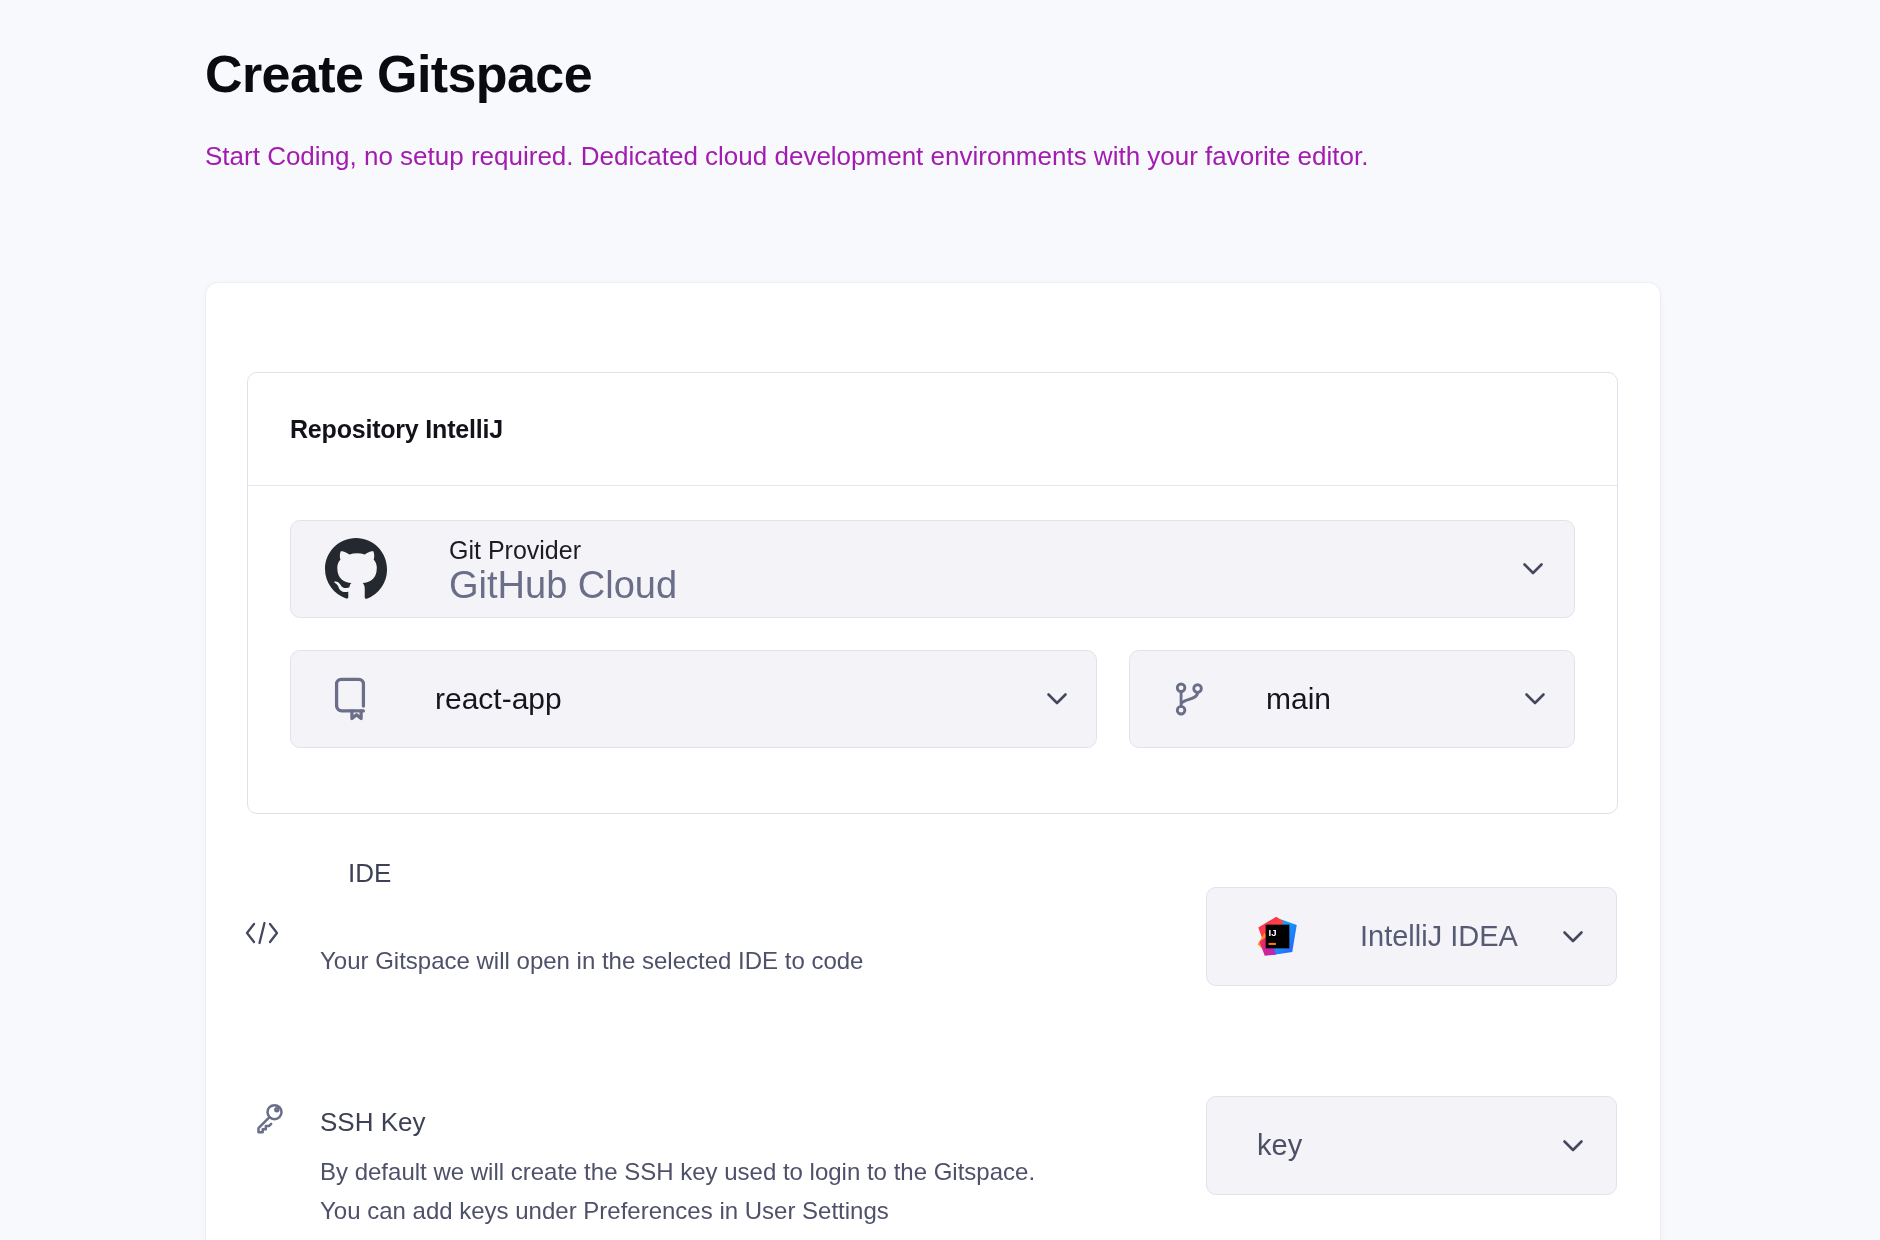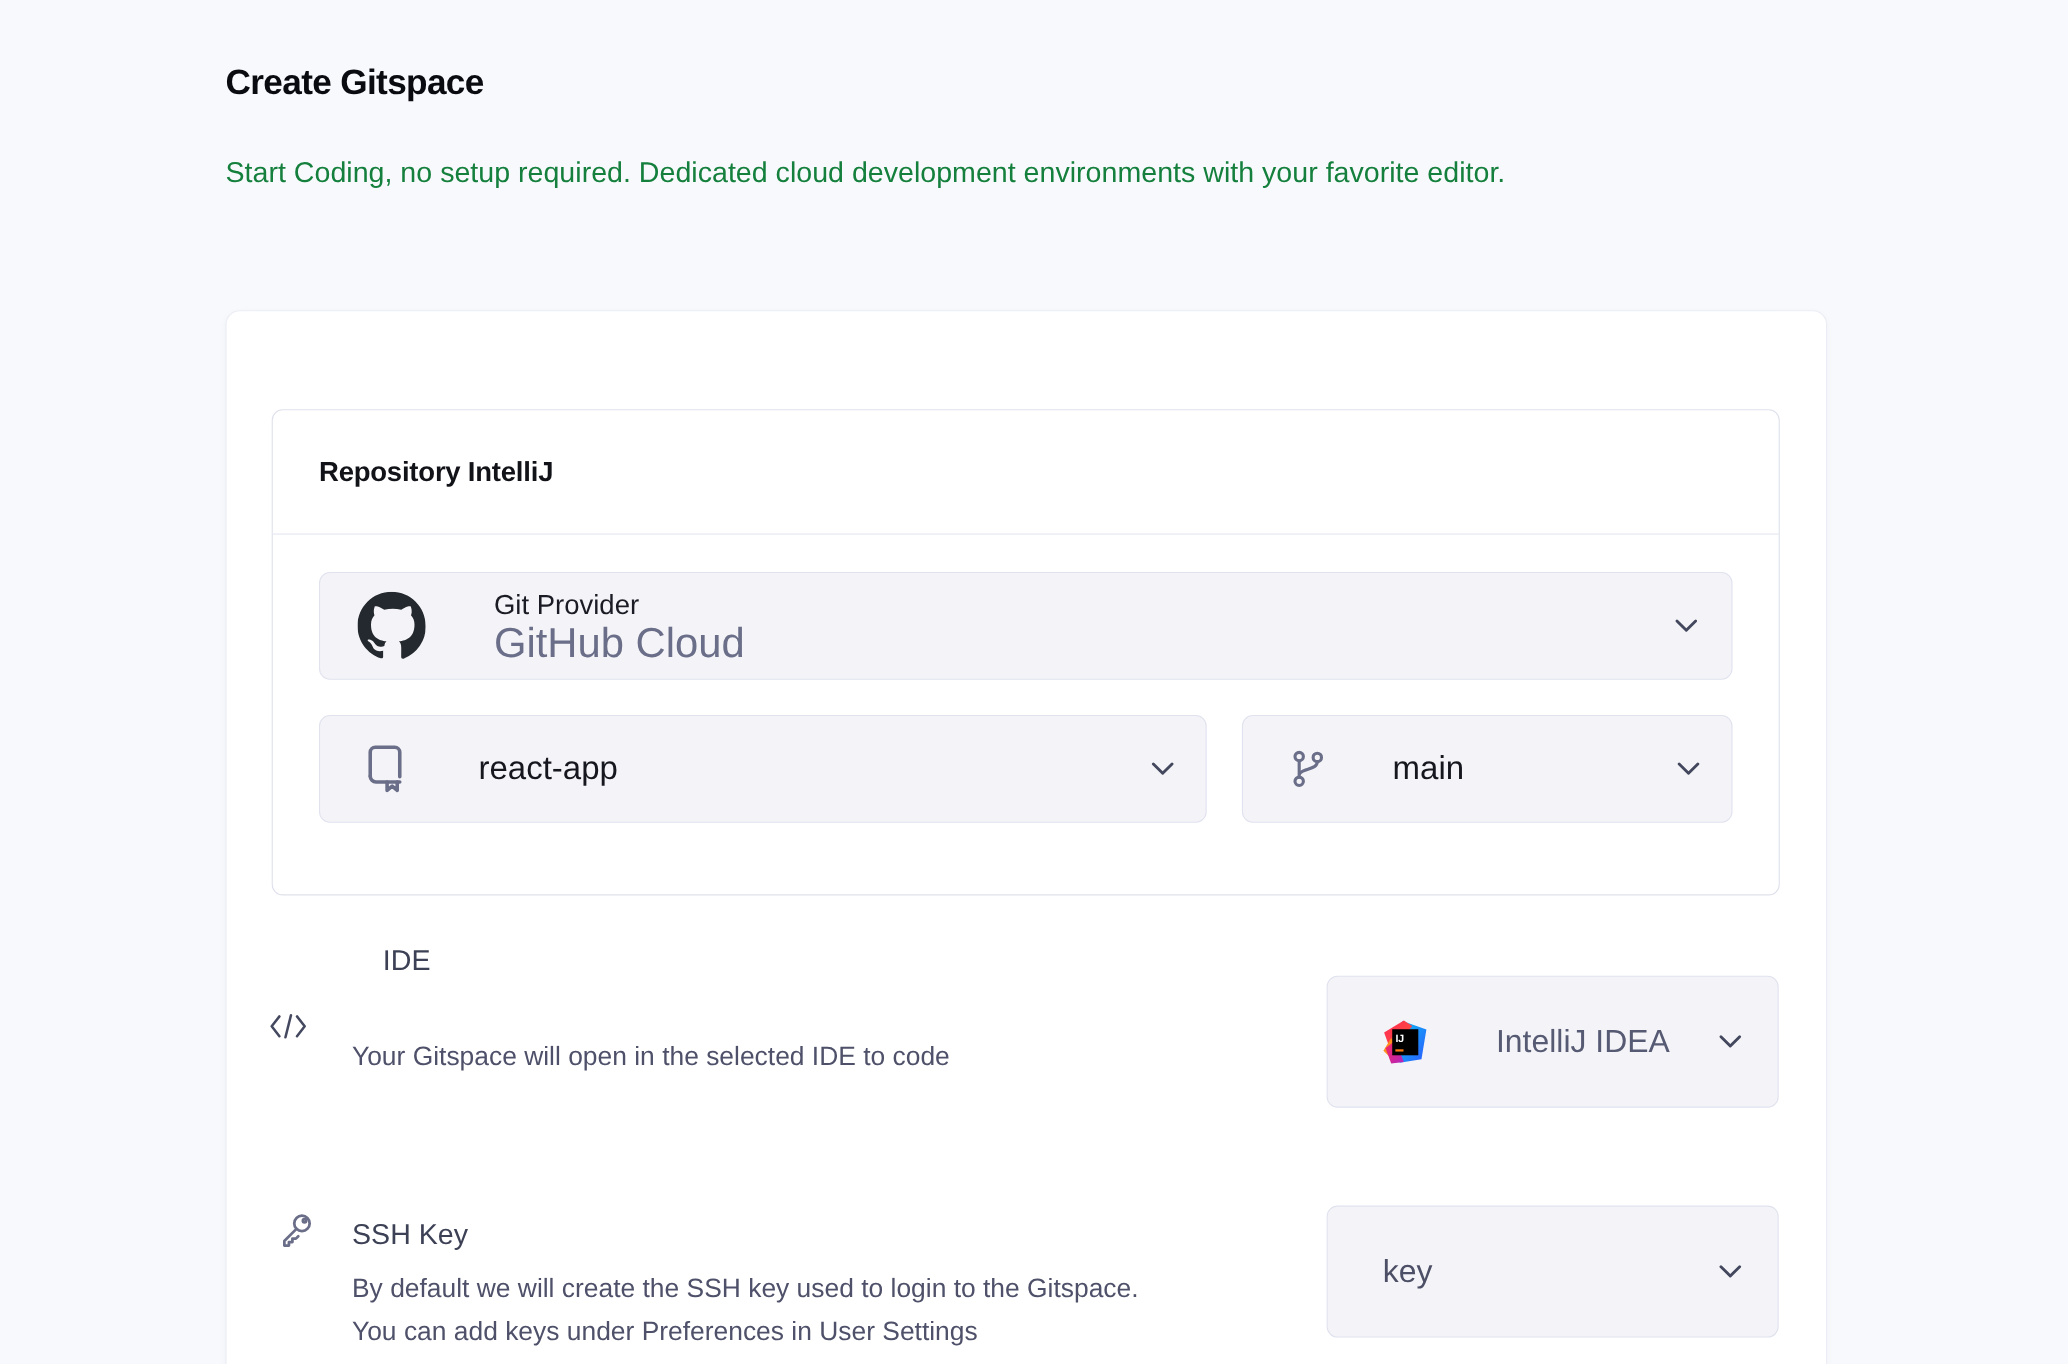--- a/index.html
+++ b/index.html
@@ -6,25 +6,25 @@
   body{
     width:1880px;height:1240px;
     font-family:"Liberation Sans", sans-serif;
     background:#f8f9fc;
     -webkit-font-smoothing:antialiased;
   }
   #app{position:relative;width:1880px;height:1240px;overflow:hidden;background:#f8f9fc;}
 
   .page-title{
     position:absolute;left:205px;top:50px;
-    font-size:32px;font-weight:700;color:#0a0b10;letter-spacing:-0.6px;line-height:48px;
+    font-size:52px;font-weight:700;color:#0a0b10;letter-spacing:-0.6px;line-height:48px;
   }
   .page-subtitle{
     position:absolute;left:205px;top:136px;width:1320px;
-    font-size:26px;font-weight:400;color:#15803d;line-height:41px;
+    font-size:26px;font-weight:400;color:#a21caf;line-height:41px;
   }
 
   .panel{
     position:absolute;left:206px;top:283px;width:1454px;height:1010px;
     background:#ffffff;border-radius:12px;
     box-shadow:0 0 0 1px rgba(225,227,240,.45), 0 2px 8px rgba(30,34,70,.04);
   }
 
   .card{
     position:absolute;left:247px;top:372px;width:1371px;height:442px;
@@ -63,21 +63,21 @@
   .key-icon{left:248px;top:1098px;width:40px;height:42px;}
 
   .section-label{position:absolute;font-size:26px;font-weight:500;color:#3d4155;line-height:32px;}
   .ide-label{left:320px;top:857px;margin-left:28px;}
   .ssh-label{left:320px;top:1106px;}
 
   .section-desc{position:absolute;font-size:24px;font-weight:400;color:#4e5169;line-height:39px;}
   .ide-desc{left:320px;top:941px;width:900px;}
   .ssh-desc{left:320px;top:1152px;width:760px;}
 
-  .select-small{position:absolute;width:411px;height:120px;padding:0 32px 0 50px;text-align:right;}
+  .select-small{position:absolute;width:411px;height:99px;padding:0 32px 0 50px;text-align:right;}
   .ide-select{left:1206px;top:887px;}
   .key-select{left:1206px;top:1096px;}
   .ij-icon{width:41px;height:41px;margin-right:26px;flex:0 0 auto;}
   .select-small .select-value{font-size:29px;font-weight:500;color:#565a73;}
   .key-select .select-value{color:#4c4f66;}
 
   svg{display:block;}
 </style>
 </head>
 <body>

